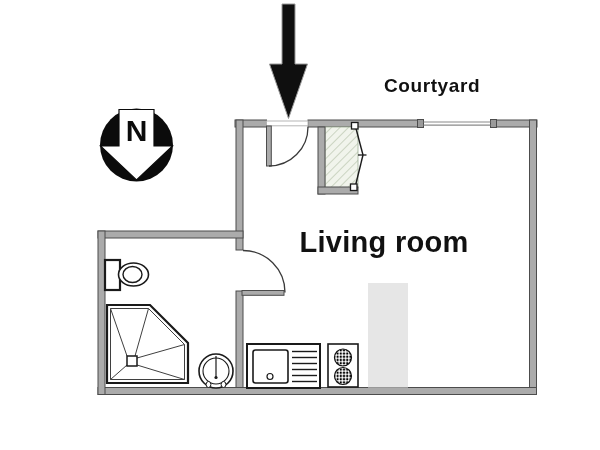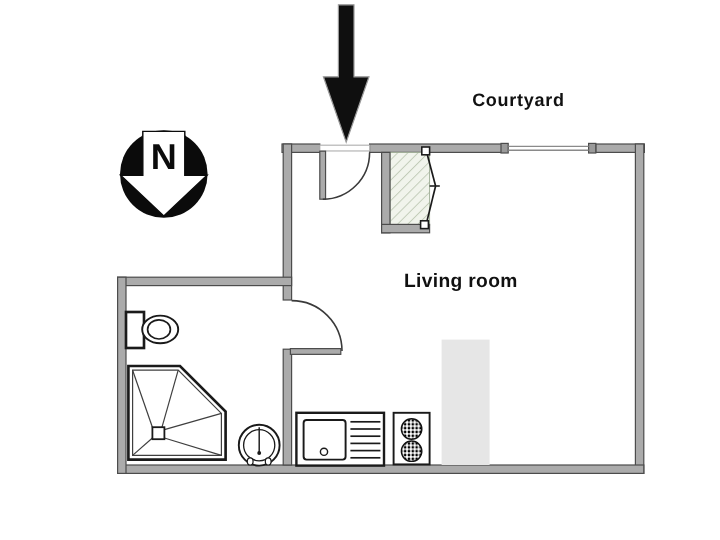--- a/index.html
+++ b/index.html
@@ -5,22 +5,22 @@
   html,body{margin:0;padding:0;background:#fff;}
   #stage{
     position:relative;width:600px;height:450px;background:var(--background,#fff);
     font-family:"Liberation Sans", sans-serif;overflow:hidden;
   }
   #plan-svg{position:absolute;left:0;top:0;}
   .room-label{
     position:absolute;transform:translateX(-50%);
     font-weight:bold;color:var(--text,#111);white-space:nowrap;
   }
-  #courtyard-label{left:432px;top:75px;font-size:15px;letter-spacing:.6px;}
-  #livingroom-label{left:384px;top:226px;font-size:16px;letter-spacing:.3px;}
+  #courtyard-label{left:432px;top:75px;font-size:19px;letter-spacing:.6px;}
+  #livingroom-label{left:384px;top:226px;font-size:29px;letter-spacing:.3px;}
   
   .wall{fill:var(--wall-fill,#ababab);stroke:var(--wall-stroke,#4c4c4c);stroke-width:1;}
   .wallcap{fill:#9a9a9a;stroke:var(--wall-stroke,#4c4c4c);stroke-width:1;}
   .fixture{fill:#fff;stroke:var(--fixture-stroke,#1a1a1a);}
   .thinline{fill:none;stroke:var(--fixture-stroke,#1a1a1a);}
   .arc{fill:none;stroke:var(--door-arc,#3a3a3a);stroke-width:1.3;}
   .winline{stroke:var(--window-line,#8a8a8a);stroke-width:1.2;}
   .counter{fill:var(--counter-block,#e6e6e6);}
   .compass-body{fill:var(--compass,#0b0b0b);}
   .compass-arrow{fill:#fff;stroke:var(--compass,#0b0b0b);stroke-width:1.2;}

